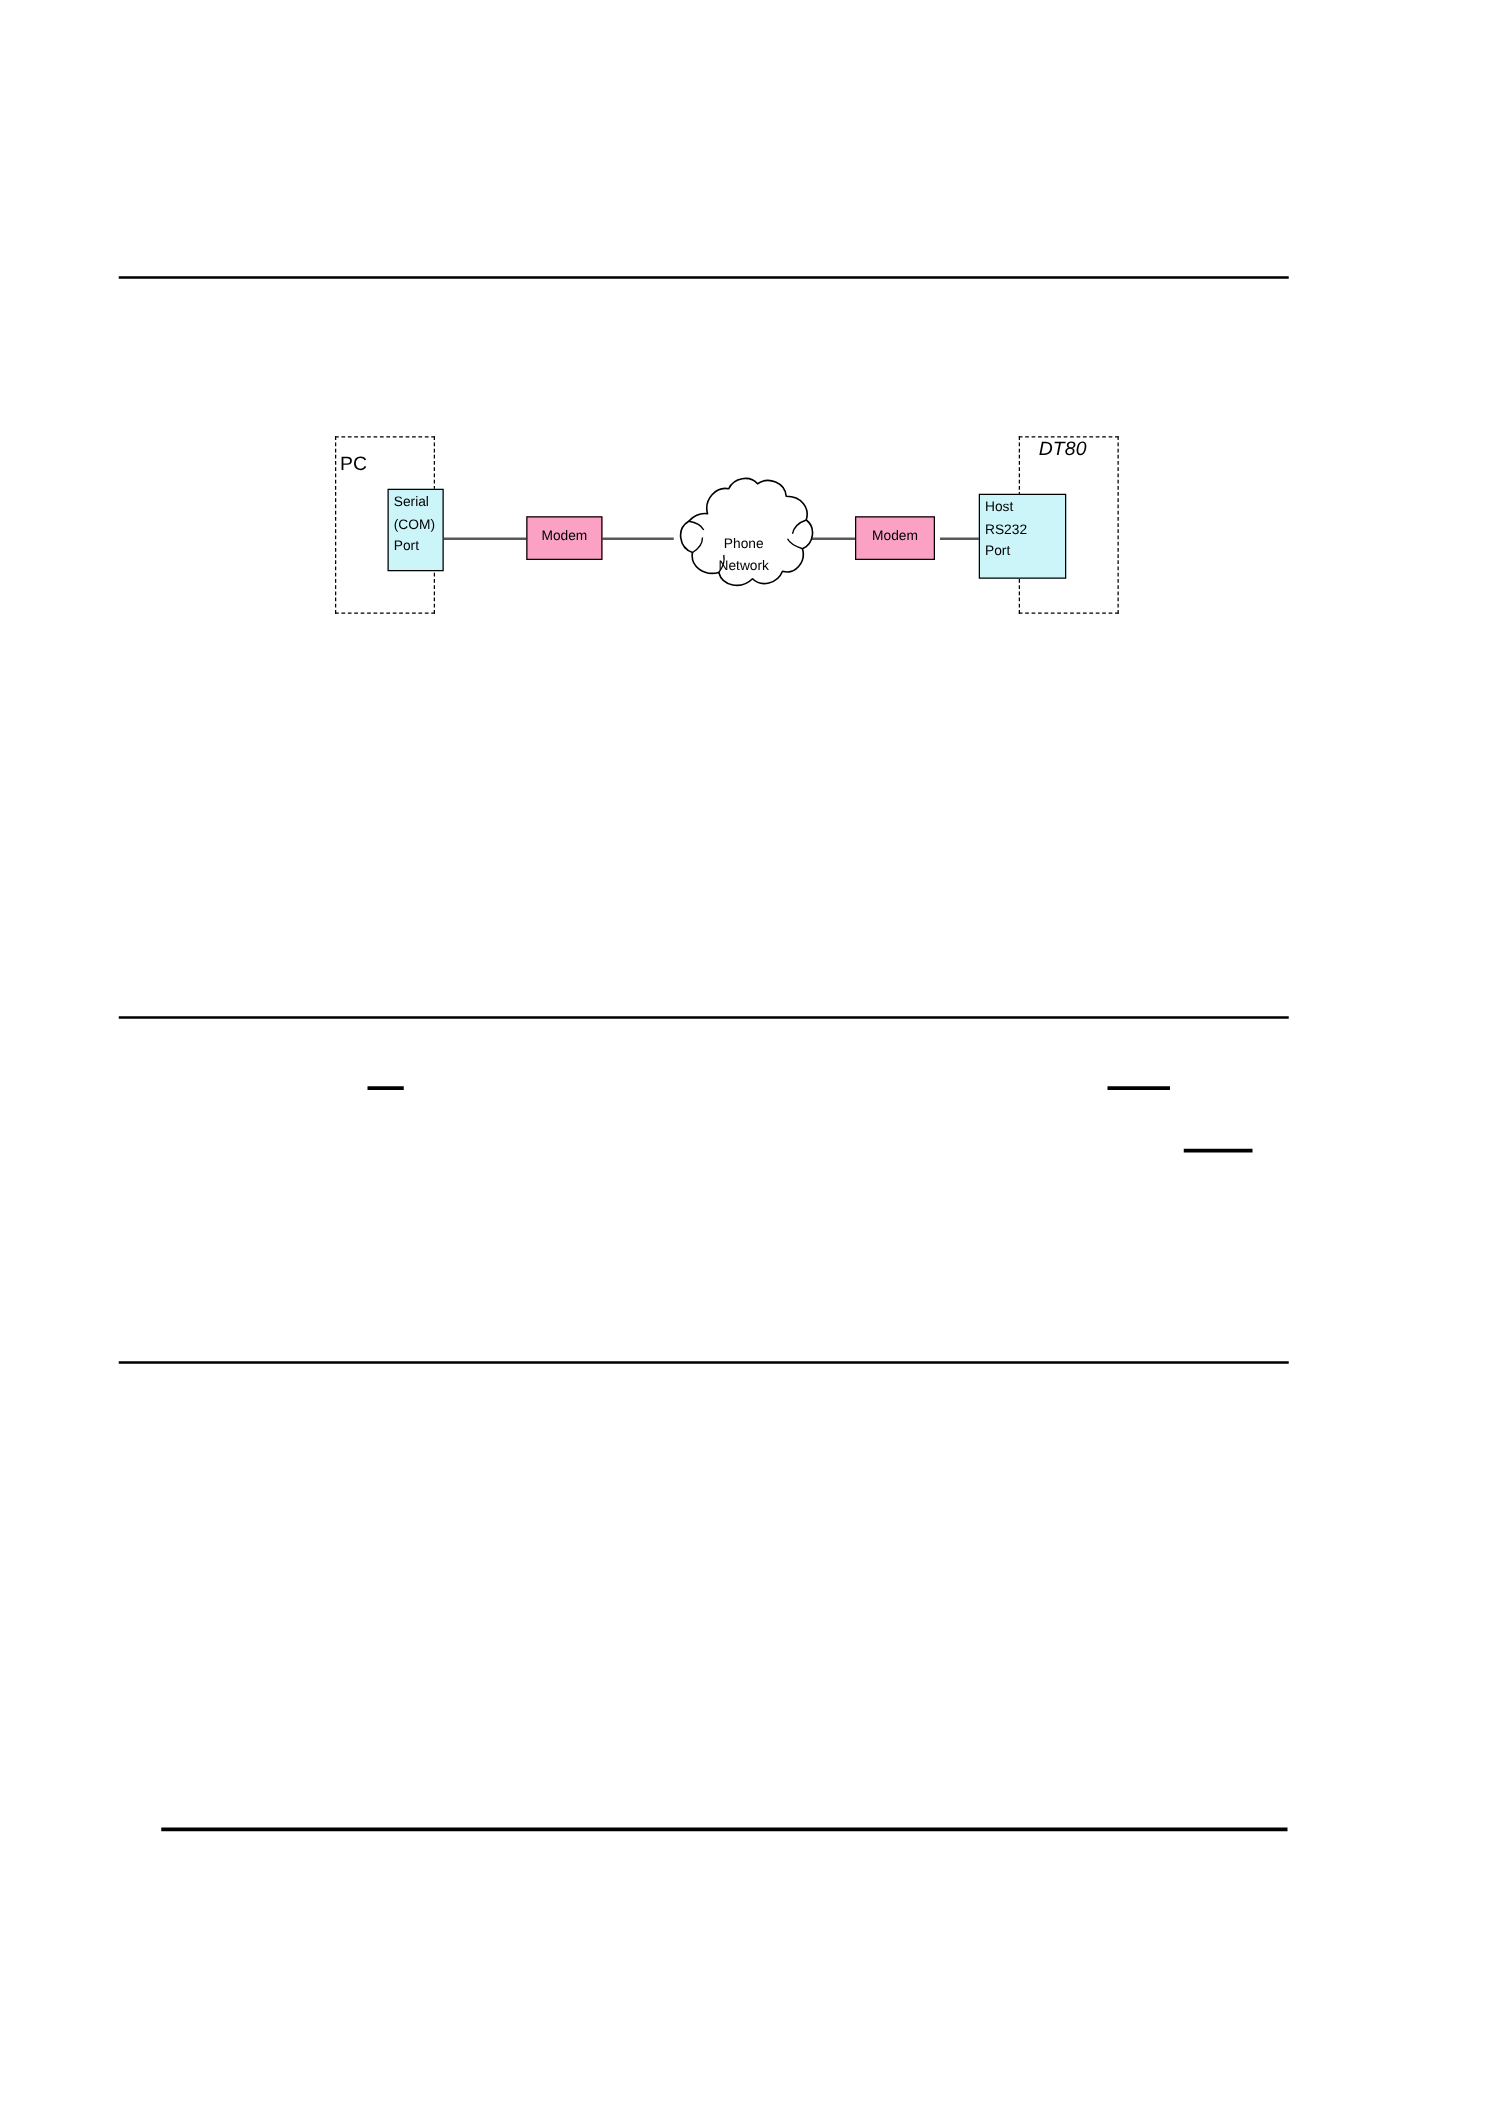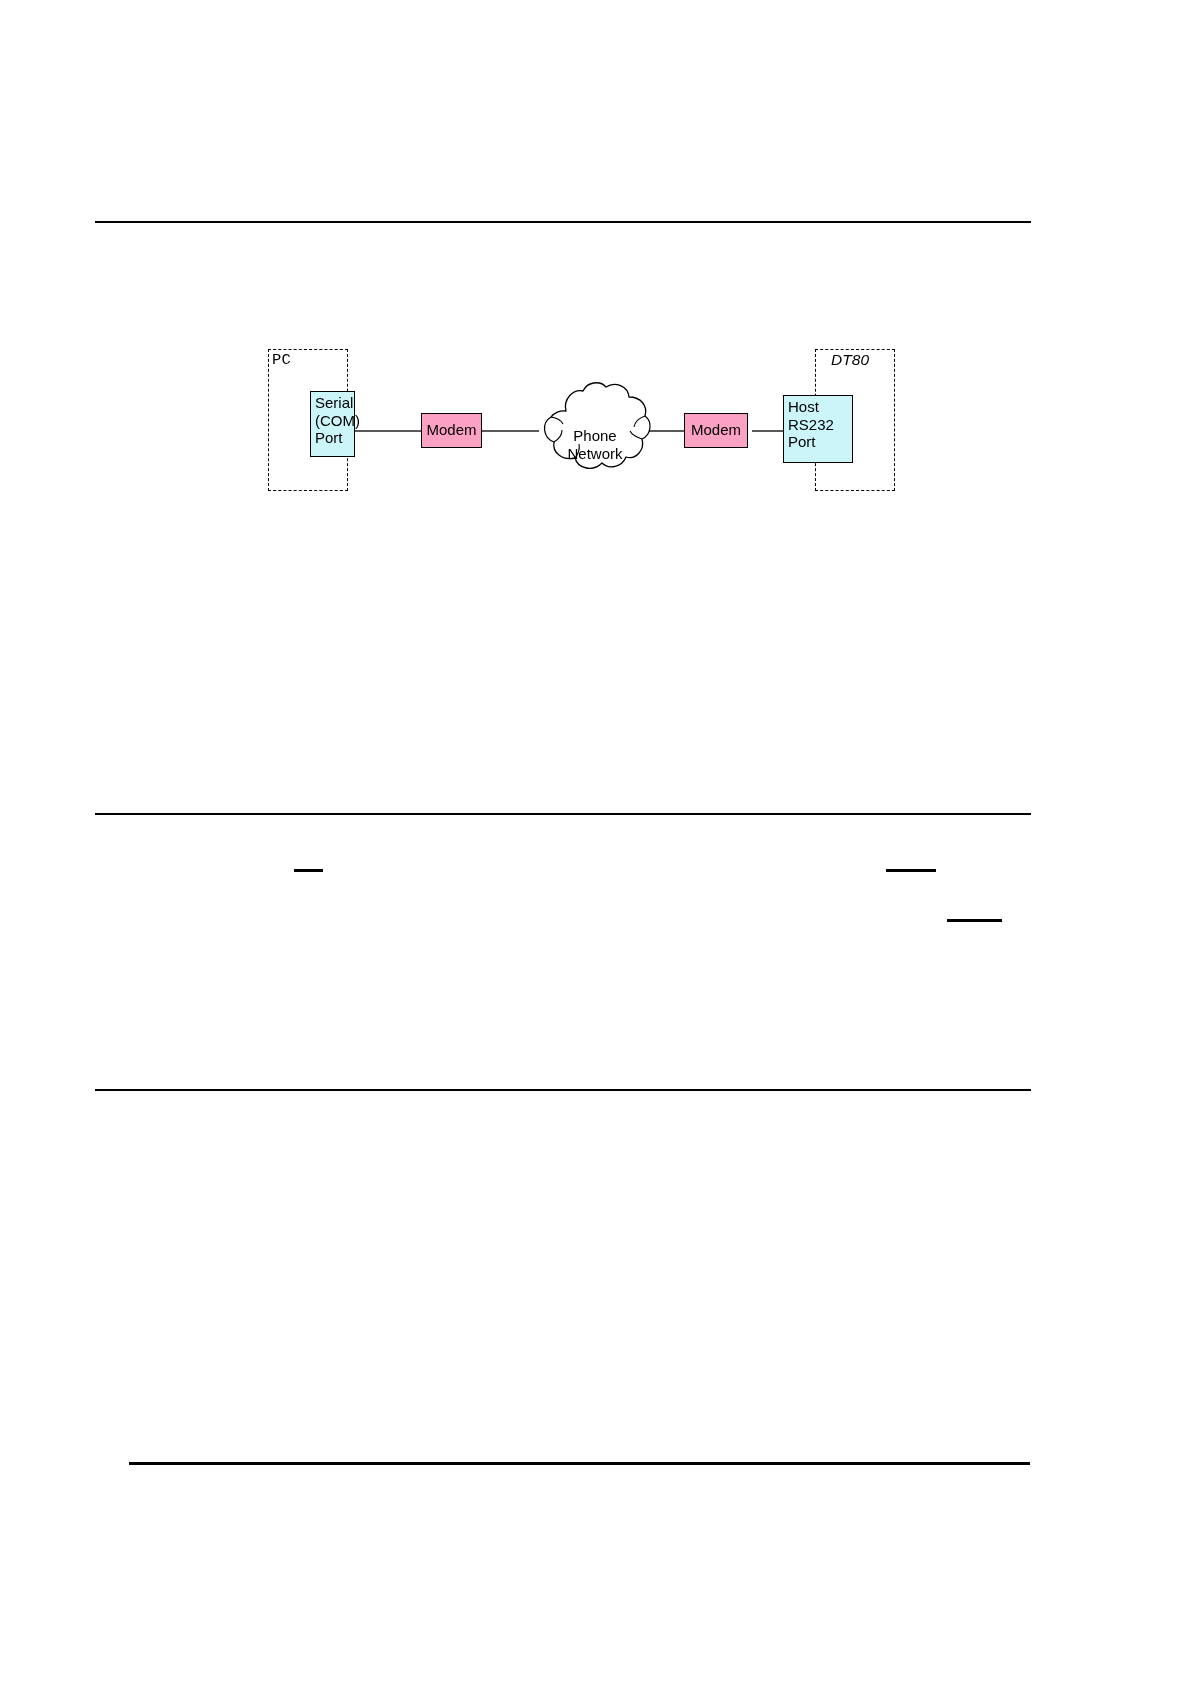--- a/index.html
+++ b/index.html
@@ -54,21 +54,21 @@
     position: absolute;
     font-size: 15.5px;
     letter-spacing: 0.1px;
     color: #000;
     white-space: nowrap;
   }
   .dashed-label.italic { font-style: italic; }
 
   .node-text {
     position: absolute;
-    font-size: 15px;
+    font-size: 11px;
     line-height: 17.5px;
     color: #000;
     white-space: pre-line;
   }
   .node-text.centered {
     text-align: center;
   }
 
   
   .nbox {
@@ -102,21 +102,21 @@
   <div class="rule rule-lower"></div>
   <div class="rule rule-bottom"></div>
 
   <div class="underline-mark mark-a"></div>
   <div class="underline-mark mark-b"></div>
   <div class="underline-mark mark-c"></div>
 
   <div class="diagram">
 
     <div class="dashed-box" style="left:13px; top:14px; width:80px; height:142px;"></div>
-    <div class="dashed-label" style="left:17px; top:16px;font-family:Liberation Mono, monospace;">PC</div>
+    <div class="dashed-label" style="left:17px; top:28px;">PC</div>
 
     <div class="dashed-box" style="left:560px; top:14px; width:80px; height:142px;"></div>
     <div class="dashed-label italic" style="left:576px; top:16px;">DT80</div>
 
     <div class="wire" style="left:99px; top:95px; width:68px;"></div>
     <div class="wire" style="left:226px; top:95px; width:58px;"></div>
     <div class="wire" style="left:390px; top:95px; width:50px;"></div>
     <div class="wire" style="left:497px; top:95px; width:32px;"></div>
 
     <div class="nbox cyan" style="left:55px; top:56px; width:45px; height:66px;"></div>

